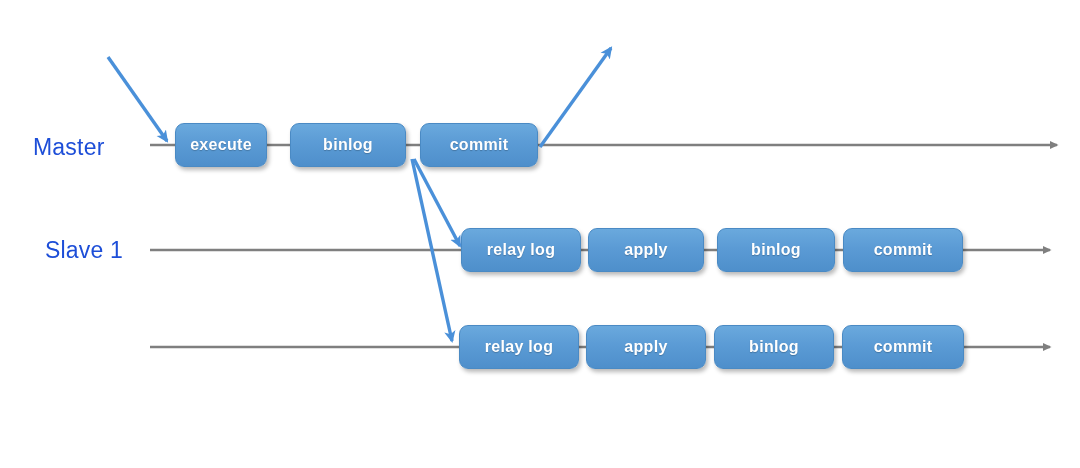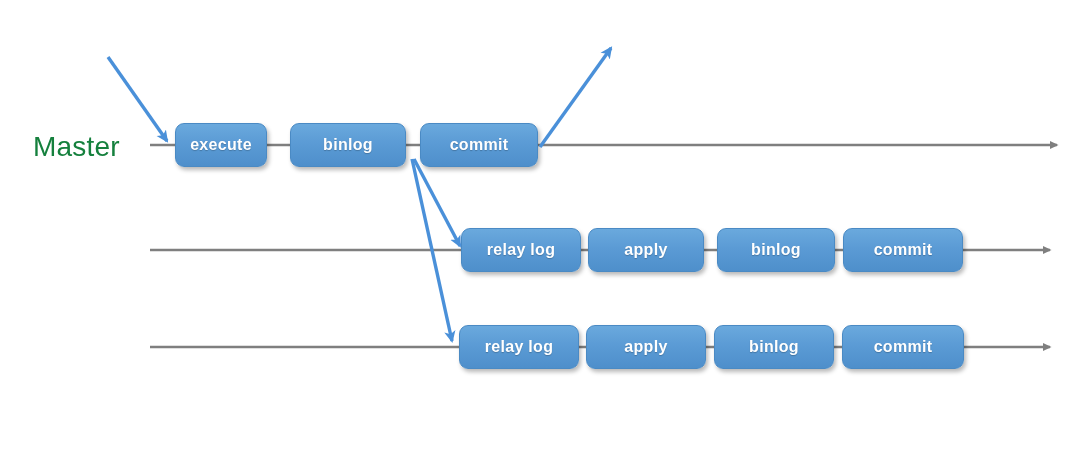--- a/index.html
+++ b/index.html
@@ -13,22 +13,22 @@
   #canvas {
     position: relative;
     width: 1080px;
     height: 468px;
     background: #ffffff;
     overflow: hidden;
   }
   .lane-label {
     position: absolute;
     font-family: "Liberation Sans", sans-serif;
-    font-size: 28px;
-    color: #15803d;
+    font-size: 23px;
+    color: #1d4ed8;
     letter-spacing: 0.2px;
     white-space: nowrap;
     transform: translateY(-50%);
   }
   .stage-box {
     position: absolute;
     box-sizing: border-box;
     border-radius: 9px;
     background: linear-gradient(to bottom, #6aa9dd 0%, #5b9bd5 45%, #4e8fcb 100%);
     border: 1px solid #4a8ac4;
@@ -76,20 +76,21 @@
     </g>
     <g>
       <line x1="150" y1="250" x2="1050" y2="250" stroke="#7f7f7f" stroke-width="2.4" marker-end="url(#gray-head)"></line>
     </g>
     <g>
       <line x1="150" y1="347" x2="1050" y2="347" stroke="#7f7f7f" stroke-width="2.4" marker-end="url(#gray-head)"></line>
     </g>
   </svg>
 
   <div class="lane-label" style="left:33px; top:147px;">Master</div>
+  <div class="lane-label" style="left:45px; top:250px;">Slave 1</div>
 
   <div class="stage-box" style="left:175px; top:123px; width:92px; height:44px;">execute</div>
   <div class="stage-box" style="left:290px; top:123px; width:116px; height:44px;">binlog</div>
   <div class="stage-box" style="left:420px; top:123px; width:118px; height:44px;">commit</div>
 
   <div class="stage-box" style="left:461px; top:228px; width:120px; height:44px;">relay log</div>
   <div class="stage-box" style="left:588px; top:228px; width:116px; height:44px;">apply</div>
   <div class="stage-box" style="left:717px; top:228px; width:118px; height:44px;">binlog</div>
   <div class="stage-box" style="left:843px; top:228px; width:120px; height:44px;">commit</div>
 

